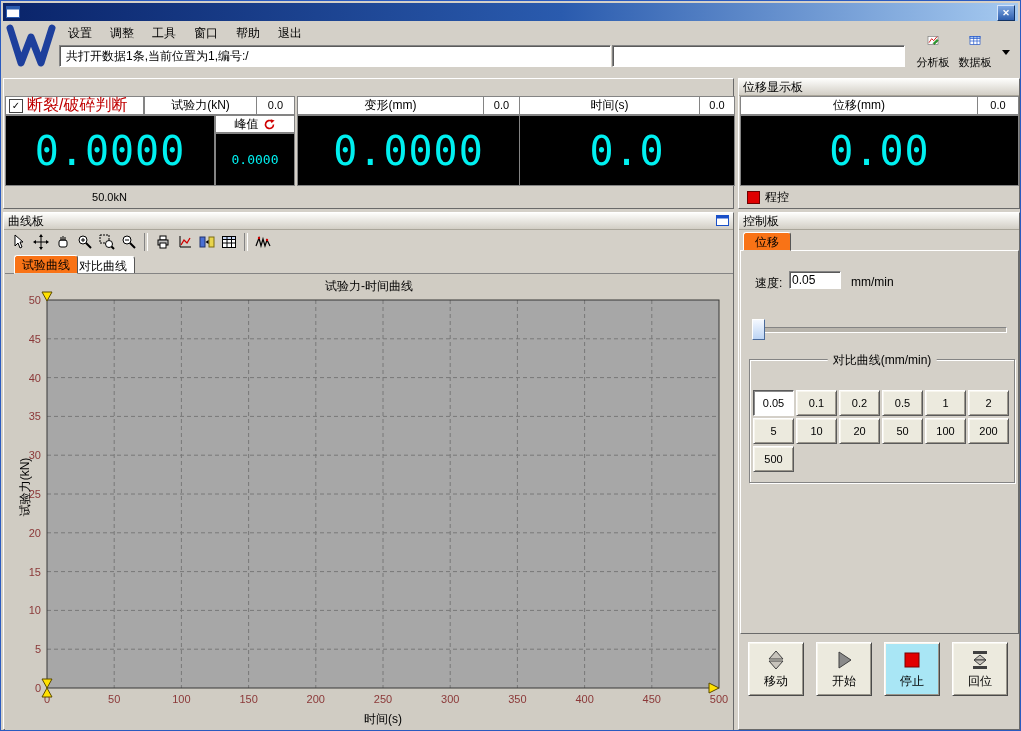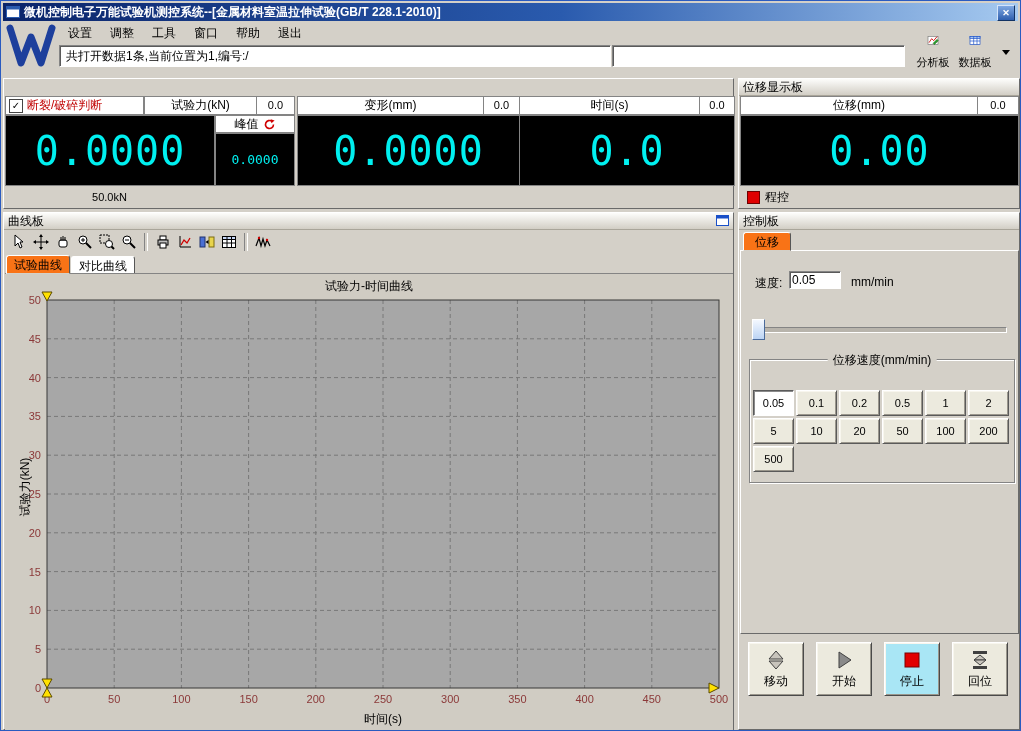--- a/index.html
+++ b/index.html
@@ -41,37 +41,37 @@
   .blk{position:absolute;background:#000;border:1px solid #848484;color:#00f0f0;
     display:flex;align-items:center;justify-content:center;
     font-family:"DejaVu Sans Mono",monospace;box-sizing:border-box;}
   .big{font-size:40px;letter-spacing:1px;}
   
   #display-panel{left:2px;top:77px;width:731px;height:131px;}
   #cb-cell{left:1px;top:17px;width:139px;height:19px;background:#fff;border:1px solid #848484;
     position:absolute;display:flex;align-items:center;box-sizing:border-box;}
   .checkbox{width:12px;height:12px;background:#fff;border:1px solid #444;margin:0 4px 0 3px;
     font-size:10px;line-height:11px;text-align:center;color:#000;}
-  #fracture-label{color:#c00000;font-size:12px;}
+  #fracture-label{color:#c00000;font-size:16px;}
   #range-strip{position:absolute;left:1px;top:107px;width:209px;height:22px;line-height:22px;
     text-align:center;font-size:11px;}
   
   #disp-panel{left:737px;top:77px;width:282px;height:131px;}
   #prog-strip{position:absolute;left:2px;top:107px;width:276px;height:22px;display:flex;align-items:center;}
   #prog-square{width:11px;height:11px;background:#e00000;border:1px solid #6e0000;margin:0 5px 0 6px;}
   
   #curve-panel{left:2px;top:211px;width:731px;height:518px;}
   #curve-toolbar{position:absolute;left:0;top:17px;width:729px;height:24px;display:flex;align-items:center;padding-left:4px;box-sizing:border-box;}
   .tool-btn{width:22px;height:22px;display:flex;align-items:center;justify-content:center;cursor:default;}
   .tsep{width:2px;height:18px;margin:0 4px;border-left:1px solid #848484;border-right:1px solid #fff;}
   .tab{position:absolute;height:22px;line-height:18px;text-align:center;font-size:12px;
     background:#ffffff;border:1px solid;border-color:#fff #565656 #cac6be #fff;
     border-radius:3px 3px 0 0;box-sizing:border-box;cursor:default;}
   .tab.active{background:#f97316;height:19px;z-index:3;border-bottom-color:#d4d0c8;}
-  #curve-tab-1{left:2px;top:42px;width:64px;}
+  #curve-tab-1{left:10px;top:42px;width:64px;}
   #curve-tab-2{left:67px;top:43px;width:64px;}
   #chart-area{position:absolute;left:1px;top:60px;width:728px;height:456px;background:#d0ccc3;
     border-top:1px solid #848484;}
   #chart-title{position:absolute;left:0;top:4px;width:728px;text-align:center;font-size:12px;}
   #chart-ylabel{position:absolute;left:-26px;top:206px;width:90px;height:14px;text-align:center;
     font-size:12px;transform:rotate(-90deg);}
   #chart-xlabel{position:absolute;left:50px;top:437px;width:656px;text-align:center;font-size:12px;}
   #curve-svg{position:absolute;left:0;top:0;}
   #float-icon{position:absolute;right:3px;top:2px;width:14px;height:12px;cursor:default;}
   
@@ -108,21 +108,20 @@
 </head>
 <body>
 
 <div id="win">
 
   <div id="titlebar">
     <svg width="14" height="12" viewBox="0 0 14 12" style="margin-left:3px">
       <rect x="0.5" y="0.5" width="13" height="11" fill="#fff" stroke="#2a5bae"></rect>
       <rect x="0.5" y="0.5" width="13" height="3" fill="#2a5bae"></rect>
     </svg>
-    <span id="title-text">微机控制电子万能试验机测控系统--[金属材料室温拉伸试验(GB/T 228.1-2010)]</span>
     <div id="close-btn">
       <span>✕</span>
     </div>
   </div>
 
   <div id="logo">
     <svg width="50" height="46" viewBox="0 0 50 46">
       <path d="M4 5 L15 40 L25 14 L35 40 L46 5" fill="none" stroke="#1d3f9c" stroke-width="7" stroke-linecap="round" stroke-linejoin="round"></path>
     </svg>
   </div>
@@ -366,21 +365,21 @@
 
     <div id="ctl-box">
       <span id="speed-label">速度:</span>
       <input id="speed-input" value="0.05" style="">
       <span id="speed-unit">mm/min</span>
 
       <div id="slider-track"></div>
       <div id="slider-thumb"></div>
 
       <div id="speed-group">
-        <span id="speed-group-title">位移速度(mm/min)</span>
+        <span id="speed-group-title">对比曲线(mm/min)</span>
         <div class="spd pressed" style="left:3px;top:30px">0.05</div>
         <div class="spd" style="left:46px;top:30px">0.1</div>
         <div class="spd" style="left:89px;top:30px">0.2</div>
         <div class="spd" style="left:132px;top:30px">0.5</div>
         <div class="spd" style="left:175px;top:30px">1</div>
         <div class="spd" style="left:218px;top:30px">2</div>
         <div class="spd" style="left:3px;top:58px">5</div>
         <div class="spd" style="left:46px;top:58px">10</div>
         <div class="spd" style="left:89px;top:58px">20</div>
         <div class="spd" style="left:132px;top:58px">50</div>

